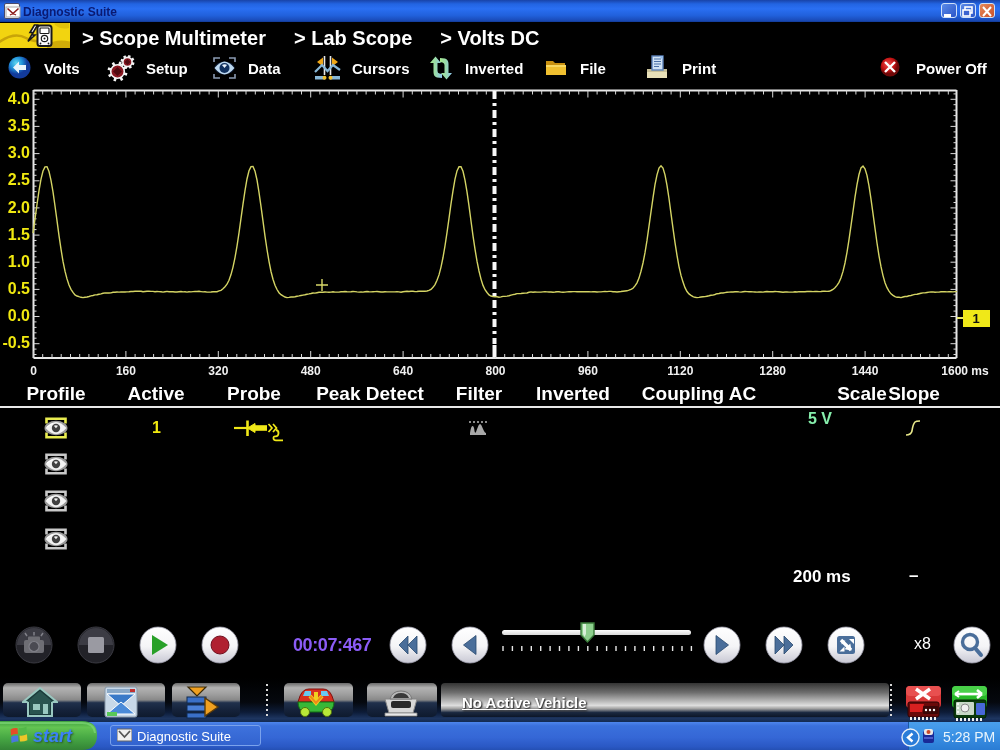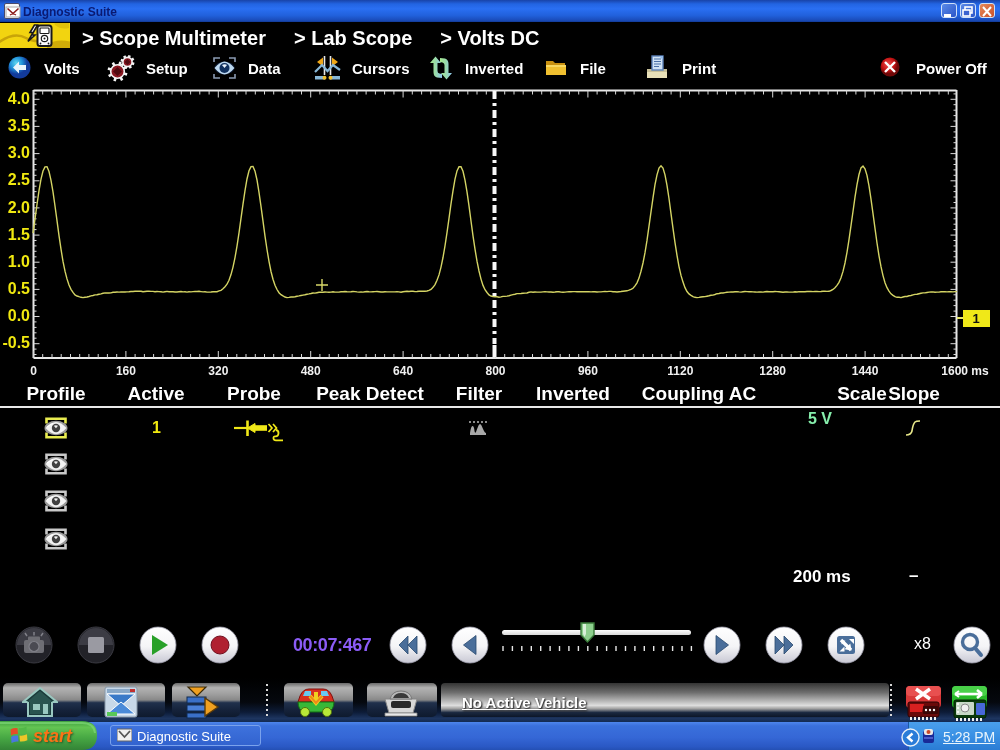--- a/index.html
+++ b/index.html
@@ -515,31 +515,31 @@
       <path d="M0 2 H82 Q94 2 95 12" stroke="#7fd878" stroke-width="2" fill="none" opacity="0.7"></path>
     </svg>
 <svg class="abs" style="left:10px;top:726px" width="18" height="18" viewBox="0 0 18 18">
       <g transform="rotate(-4 9 9) skewY(-4)">
         <path d="M1 3 Q4 1.6 8 2.6 L8 8.6 Q4 7.6 1 9 Z" fill="#e44c26"></path>
         <path d="M9.5 2.8 Q13 3.8 17 2.6 L17 8.4 Q13 9.6 9.5 8.6 Z" fill="#52b848"></path>
         <path d="M1 10.5 Q4 9.1 8 10.1 L8 16 Q4 15 1 16.5 Z" fill="#4878e0"></path>
         <path d="M9.5 10.3 Q13 11.3 17 10.1 L17 16 Q13 17.2 9.5 16.2 Z" fill="#ecc628"></path>
       </g>
     </svg>
-<div class="abs" style="left:33px;top:726px;font:italic bold 18px 'Liberation Sans';color:#f97316;text-shadow:1px 1px 2px #2a5a2a;">start</div>
+<div class="abs" style="left:33px;top:726px;font:italic bold 18px 'Liberation Sans';color:#3b82f6;text-shadow:1px 1px 2px #2a5a2a;">start</div>
 <div class="abs" style="left:110px;top:725px;width:151px;height:21px;background:linear-gradient(180deg,#3e72dd,#3263cf);border:1px solid #7aa2ec;border-radius:3px;"></div>
 <svg class="abs" style="left:117px;top:728px" width="15" height="14" viewBox="0 0 15 14">
       <rect x="0" y="1" width="15" height="12" fill="#f0f0f0" stroke="#666" stroke-width="1"></rect>
       <path d="M2 3 L7.5 9 L13 3" stroke="#555" stroke-width="1.8" fill="none"></path>
     </svg>
 <div class="abs" style="left:137px;top:729px;font:13px 'Liberation Sans';color:#fff;">Diagnostic Suite</div>
 <div class="abs" style="left:908px;top:722px;width:92px;height:28px;background:linear-gradient(180deg,#4aa0ec 0%,#3a90e4 50%,#2a7cd4 100%);border-left:1px solid #1a5aa8;"></div>
 <svg class="abs" style="left:901px;top:728px" width="19" height="19" viewBox="0 0 19 19">
       <circle cx="9.5" cy="9.5" r="8.5" fill="#2a7cd8" stroke="#e8f0f8" stroke-width="1.4"></circle>
       <path d="M11.5 5.5 L7 9.5 L11.5 13.5" stroke="#fff" stroke-width="2.4" fill="none"></path>
     </svg>
 <svg class="abs" style="left:922px;top:728px" width="13" height="16" viewBox="0 0 13 16">
       <rect x="1" y="3" width="11" height="12" rx="2" fill="#182a98"></rect>
       <rect x="2" y="1" width="9" height="6" rx="2" fill="#e8e8e8"></rect>
       <circle cx="6.5" cy="4" r="2" fill="#c84828"></circle>
       <rect x="2" y="9" width="9" height="2" fill="#4a5ac8"></rect>
     </svg>
-<div class="abs" style="left:943px;top:729px;font:14px 'Liberation Sans';color:#e8f4fc;text-decoration:underline;">5:28 PM</div>
+<div class="abs" style="left:943px;top:729px;font:14px 'Liberation Sans';color:#e8f4fc;">5:28 PM</div>
 </div>
 </body></html>

